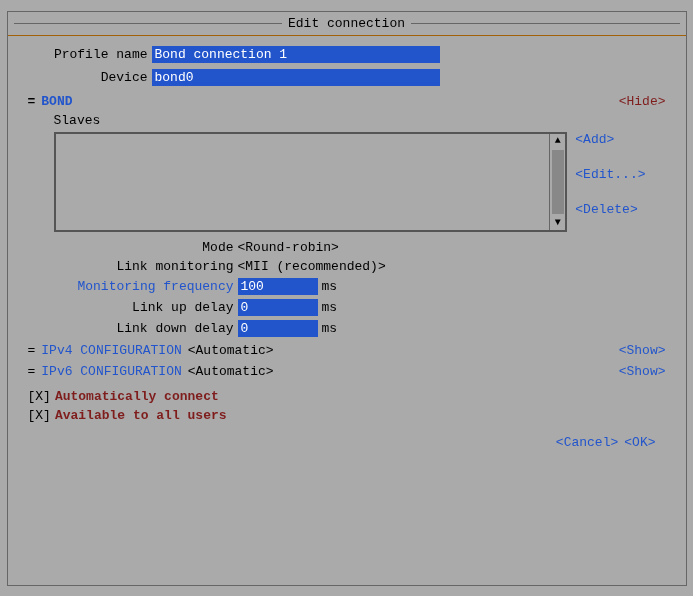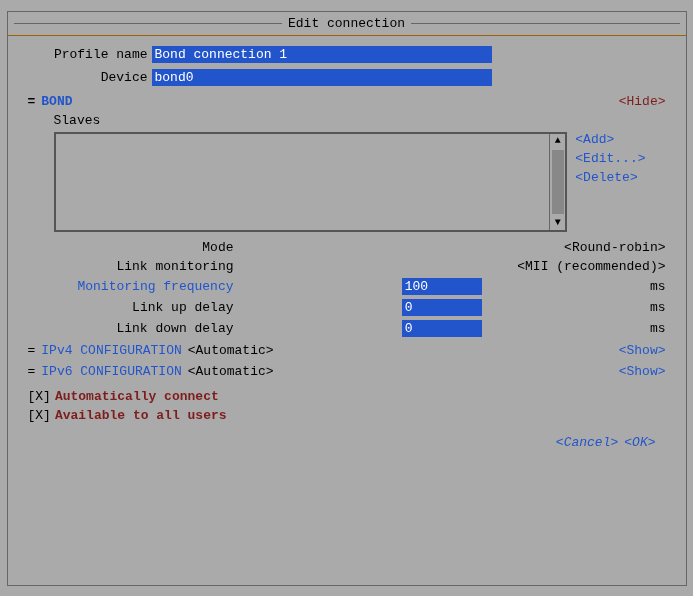--- a/index.html
+++ b/index.html
@@ -57,21 +57,21 @@
       min-width: 120px;
       margin-right: 4px;
     }
     .input-field {
       background: #2255cc;
       color: #fff;
       border: none;
       padding: 1px 3px;
       font-family: 'Courier New', Courier, monospace;
       font-size: 13px;
-      width: 340px;
+      width: 288px;
       outline: none;
     }
     .section-header {
       display: flex;
       align-items: center;
       margin: 8px 0 4px 0;
       color: #2255cc;
     }
     .section-marker {
       color: #000;
@@ -114,35 +114,34 @@
     .scroll-thumb {
       flex: 1;
       width: 12px;
       background: #888;
       margin: 2px 0;
     }
     .side-buttons {
       display: flex;
       flex-direction: column;
       margin-left: 8px;
-      gap: 4px;
+      gap: 20px;
     }
     .side-btn {
       color: #2255cc;
       cursor: pointer;
       white-space: nowrap;
     }
     .bond-fields {
       margin-left: 26px;
     }
     .bond-row {
       display: flex;
       align-items: center;
       margin-bottom: 4px;
-      justify-content: space-between;
     }
     .bond-label {
       text-align: right;
       min-width: 180px;
       margin-right: 4px;
       color: #000;
     }
     .bond-label.blue {
       color: #2255cc;
     }
@@ -198,21 +197,20 @@
     .bottom-buttons {
       display: flex;
       justify-content: flex-end;
       margin-top: 12px;
       gap: 6px;
       padding-right: 10px;
     }
     .bottom-btn {
       color: #2255cc;
       cursor: pointer;
-      font-style: italic;
     }
   </style>
 </head>
 <body>
 
 <div class="window">
 
   <div class="title-bar">
     <span class="title-bar-text">Edit connection</span>
   </div>

